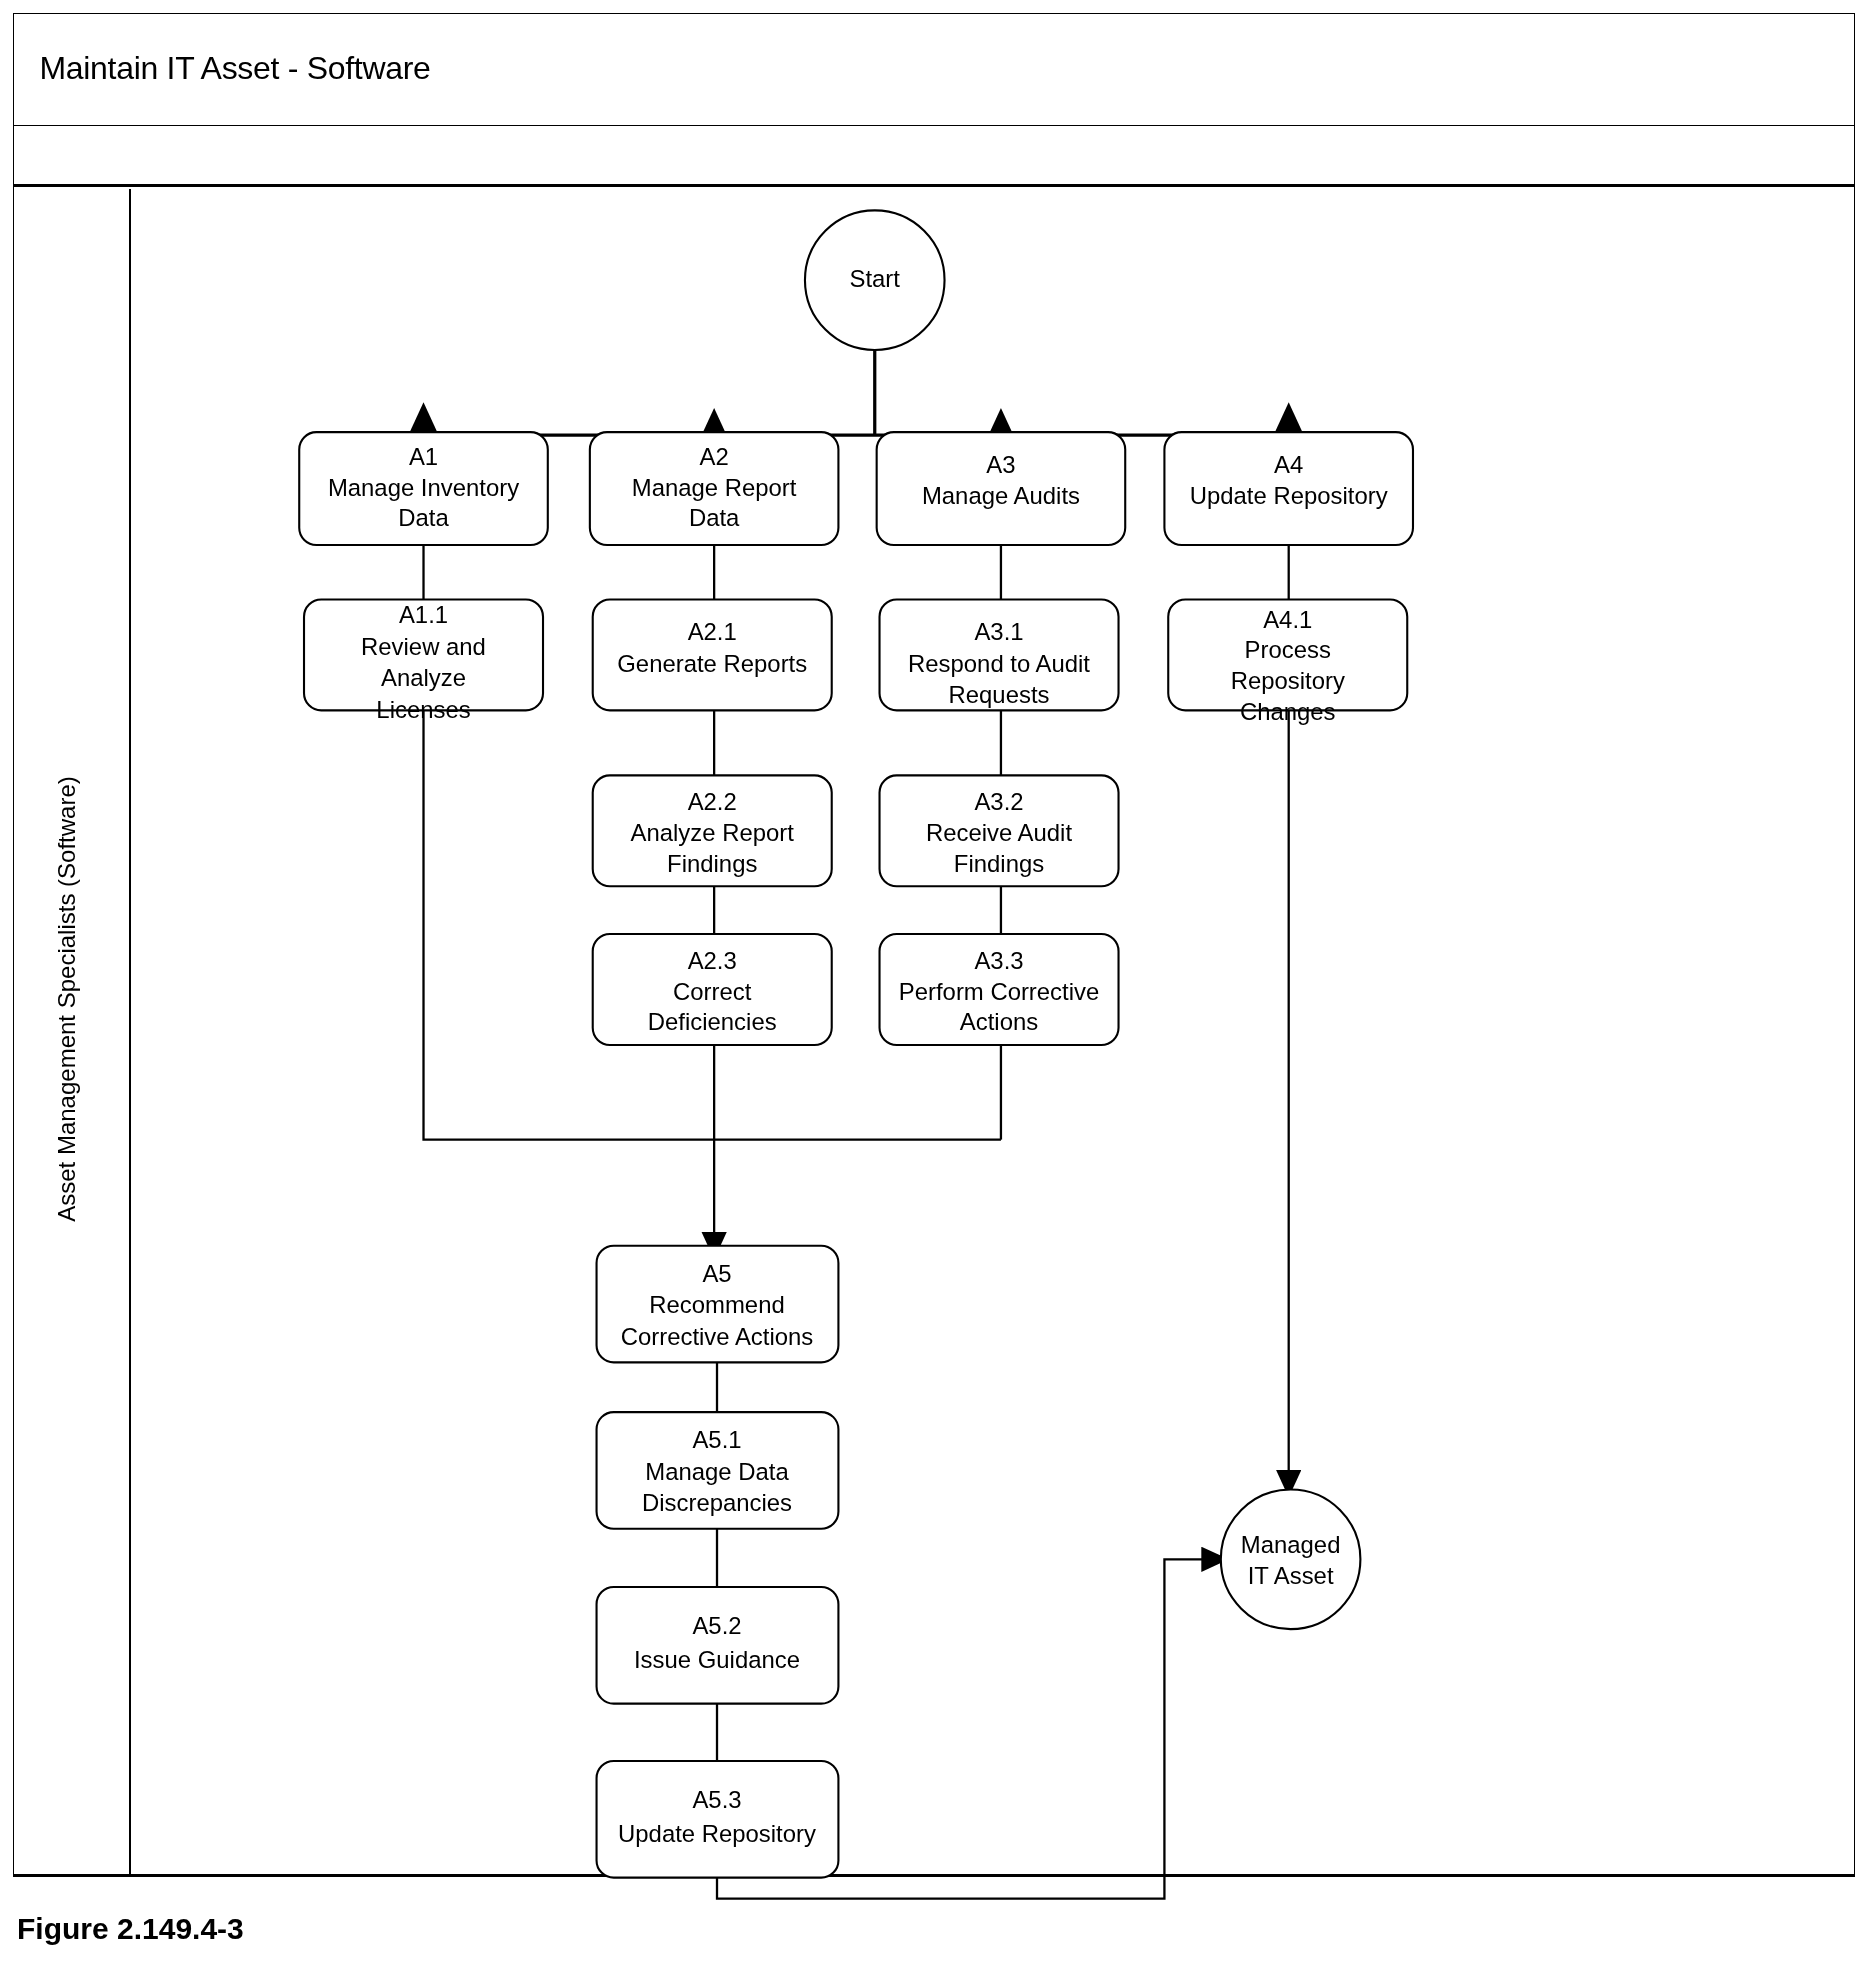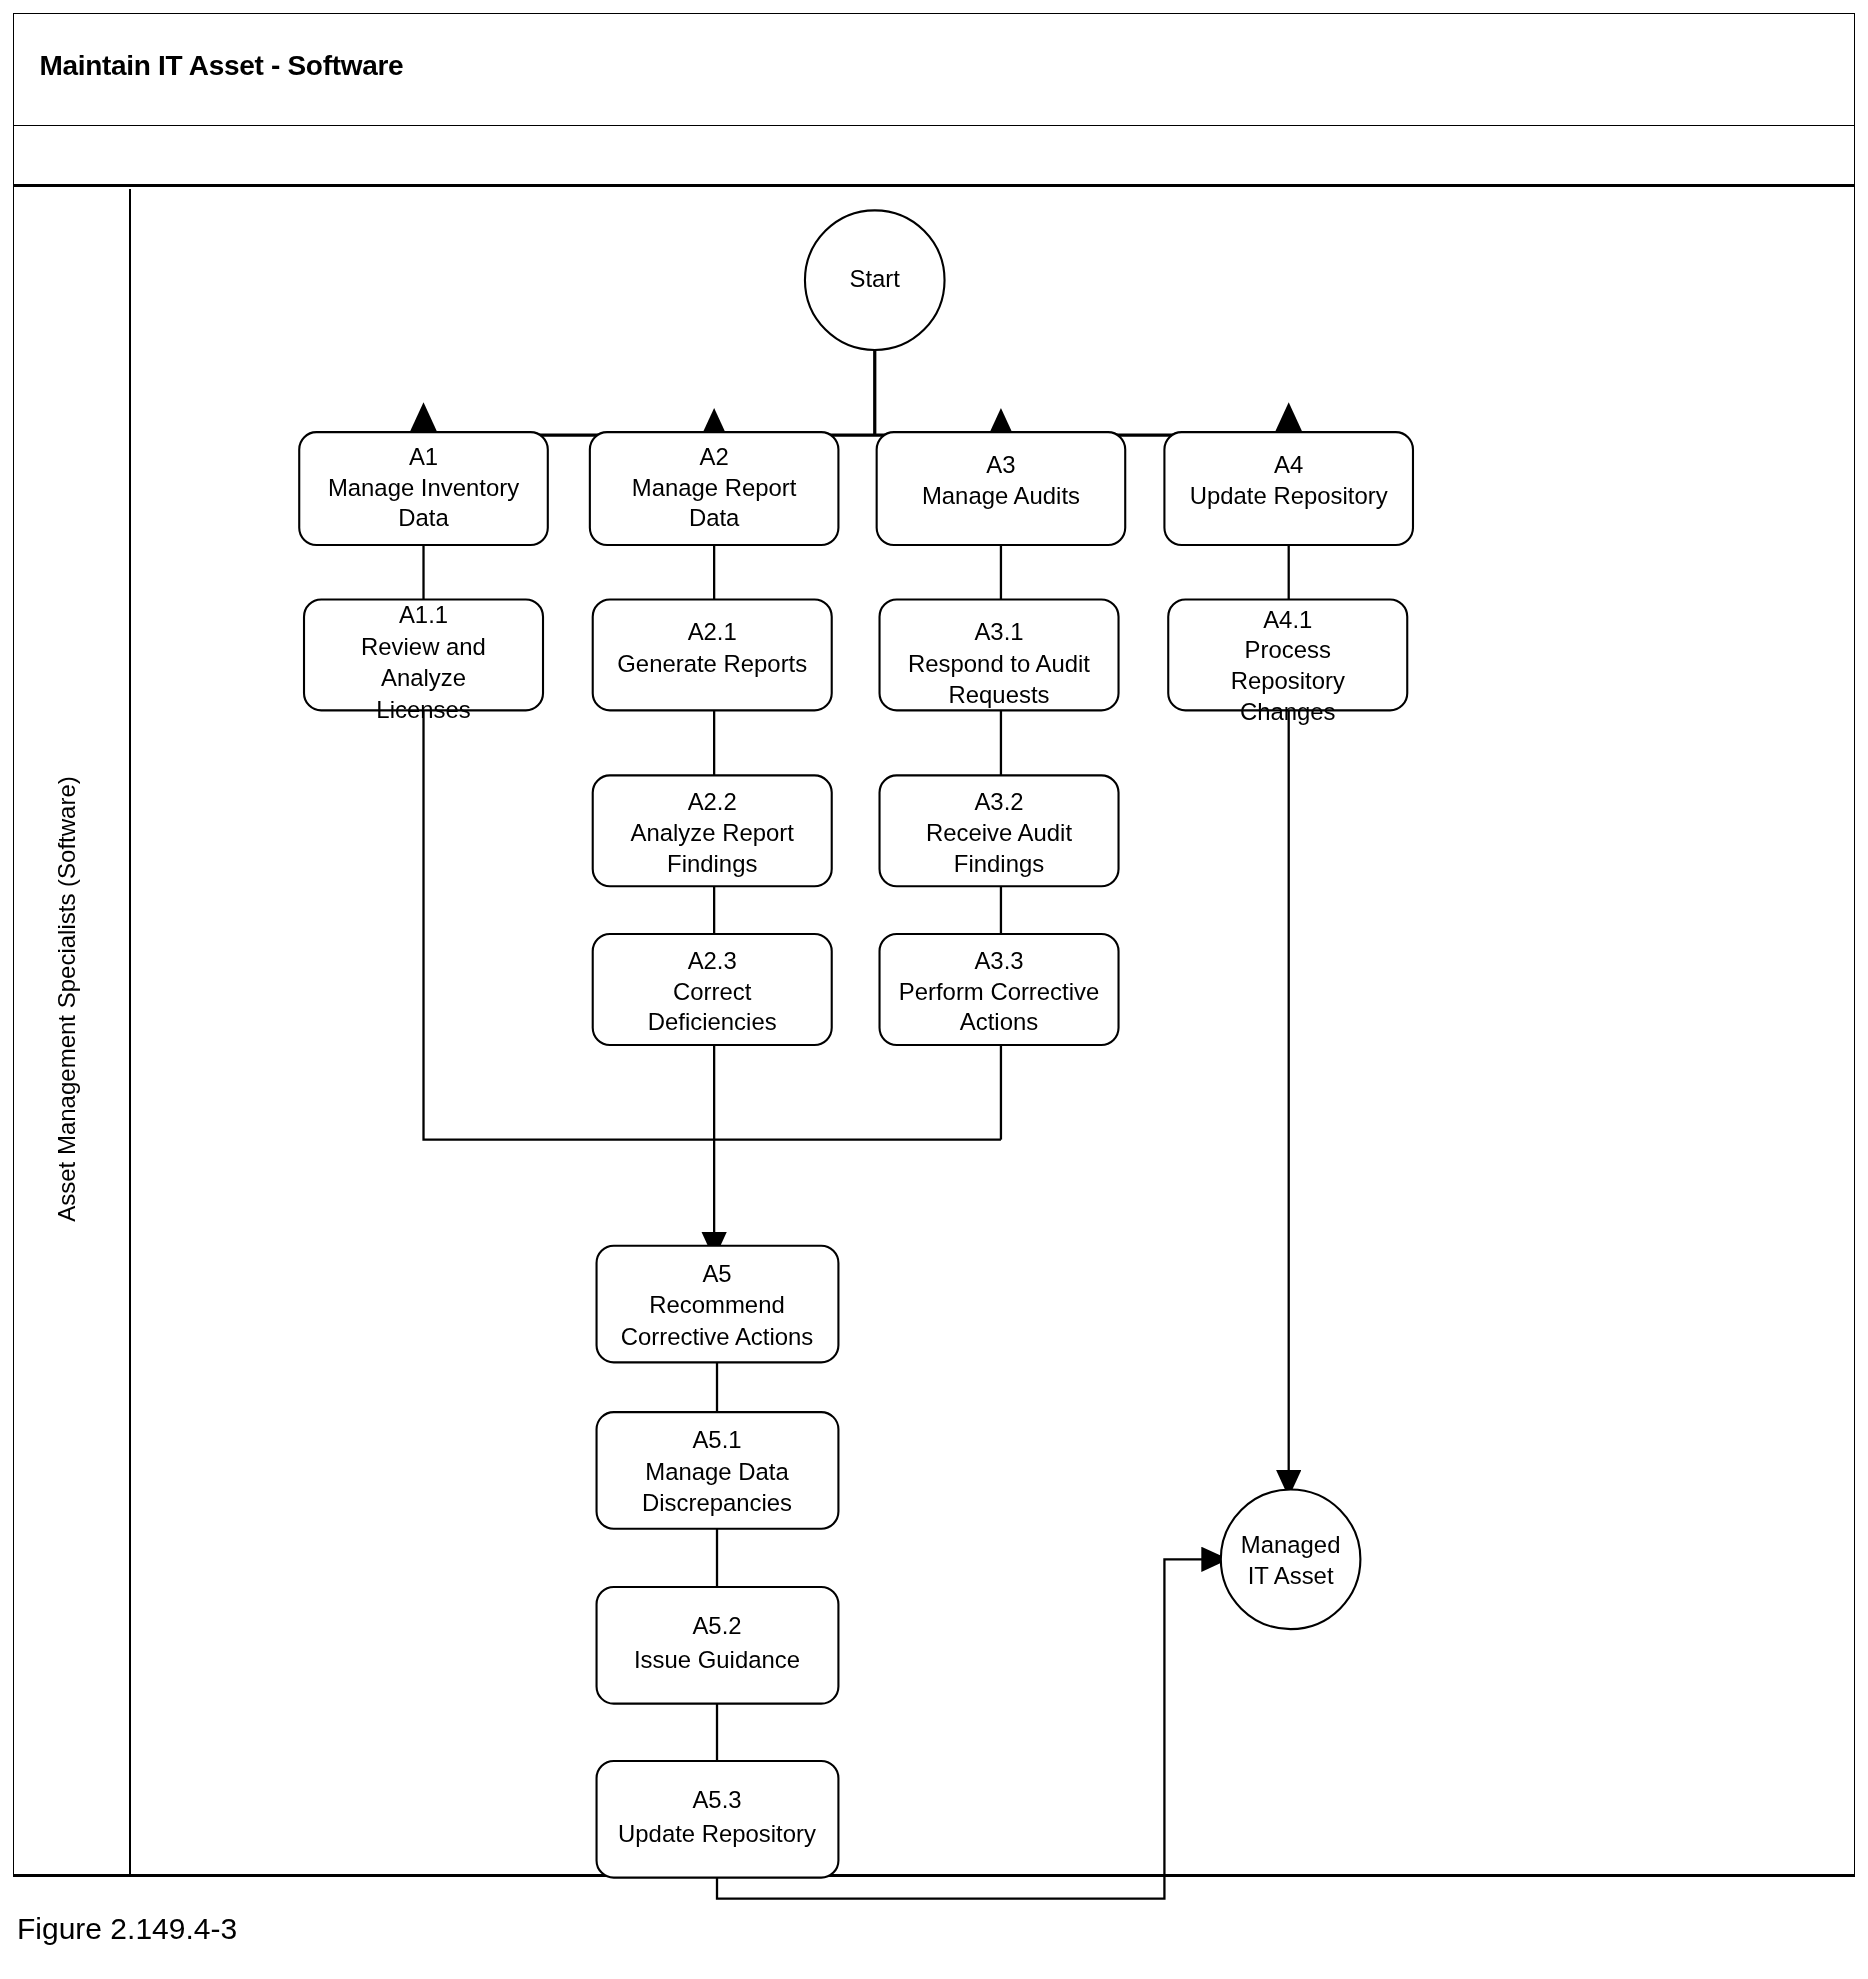--- a/index.html
+++ b/index.html
@@ -24,22 +24,22 @@
     top: 13.4px;
     width: 1842px;
     height: 113px;
     border: 1.9px solid #000;
     box-sizing: border-box;
   }
   #page-title {
     position: absolute;
     left: 25px;
     top: 36px;
-    font-size: 28px;
-    font-weight: bold;
+    font-size: 32px;
+    font-weight: normal;
     letter-spacing: -0.3px;
     white-space: nowrap;
   }
   #band-row {
     position: absolute;
     left: 13.4px;
     top: 126px;
     width: 1842px;
     height: 61px;
     border-left: 1.9px solid #000;
@@ -75,21 +75,21 @@
     transform: rotate(-90deg);
     transform-origin: center center;
     font-size: 24px;
     white-space: nowrap;
   }
   #figure-caption {
     position: absolute;
     left: 17px;
     top: 1912px;
     font-size: 30px;
-    font-weight: normal;
+    font-weight: bold;
     white-space: nowrap;
   }
   svg#flow {
     position: absolute;
     left: 0;
     top: 0;
   }
   svg#flow .nodebox {
     fill: #ffffff;
     stroke: #000000;

